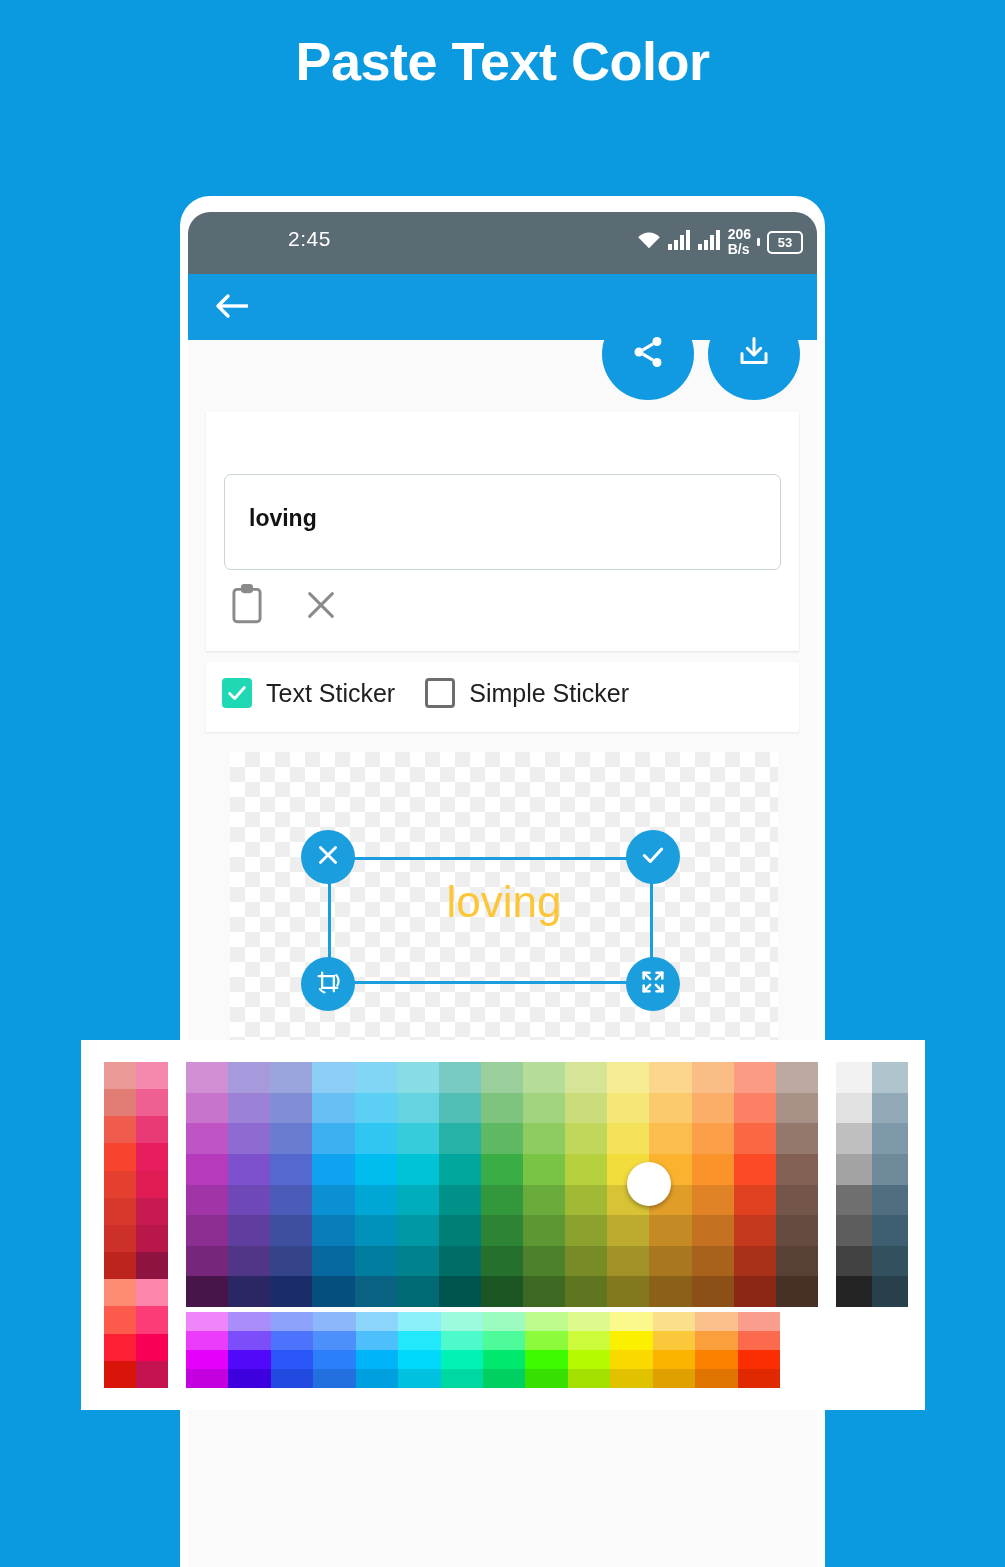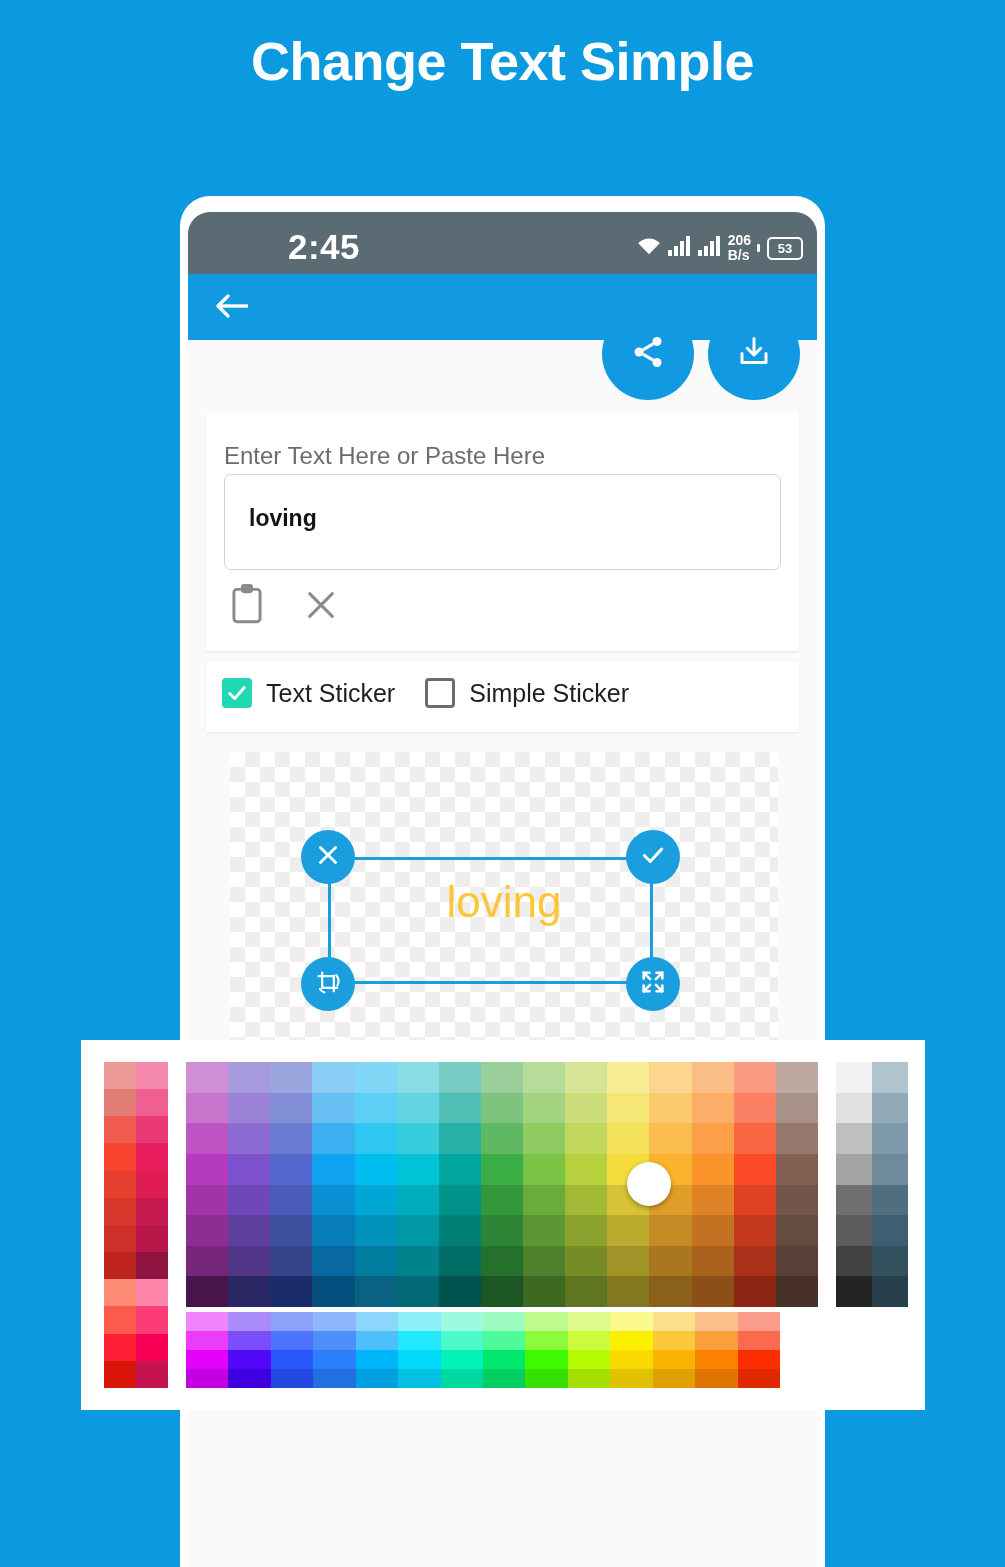--- a/index.html
+++ b/index.html
@@ -23,25 +23,25 @@
   .phone-inner{
     position:absolute;left:8px;top:16px;width:629px;height:1355px;
     background:#ffffff;border-radius:22px 22px 0 0;overflow:hidden;
   }
   
   .statusbar{
     position:absolute;left:0;top:0;width:629px;height:62px;
     background:#5a6b73;color:#fff;
   }
   .sb-time{
-    position:absolute;left:100px;top:15px;font-size:35px;font-weight:bold;
+    position:absolute;left:100px;top:15px;font-size:21px;font-weight:normal;
     letter-spacing:0.5px;
   }
   .sb-right{
-    position:absolute;right:14px;top:19px;display:flex;align-items:center;gap:6px;height:34px;
+    position:absolute;right:14px;top:13px;display:flex;align-items:center;gap:6px;height:34px;
   }
   .sb-icon{display:block;}
   .sb-rate{
     font-size:14px;line-height:15px;font-weight:bold;text-align:left;
   }
   .sb-batt{
     border:2px solid #fff;border-radius:5px;padding:0 3px 0 3px;height:19px;
     font-size:13px;font-weight:bold;line-height:19px;min-width:26px;text-align:center;
   }
   .sb-battcap{width:3px;height:8px;background:#fff;border-radius:1px;margin-right:1px;}
@@ -127,21 +127,21 @@
   .mainsB{left:105px;top:272px;width:594px;height:76px;}
   .grays{left:755px;top:22px;width:72px;height:245px;}
   .picker-dot{
     position:absolute;left:546px;top:122px;width:44px;height:44px;border-radius:50%;
     background:#ffffff;box-shadow:0 2px 5px rgba(0,0,0,0.35);z-index:3;
   }
 </style>
 </head>
 <body>
 
-<div class="promo-title">Change Text Simple</div>
+<div class="promo-title">Paste Text Color</div>
 
 <div class="phone">
  <div class="phone-inner">
 
   <div class="statusbar">
     <div class="sb-time">2:45</div>
     <div class="sb-right">
       <span class="sb-icon">
         <svg width="26" height="20" viewBox="0 0 26 20">
               <path d="M13 18.2 L2.2 7.2 a15 15 0 0 1 21.6 0 Z" fill="#fff"></path>
@@ -197,21 +197,20 @@
       <span>
         <svg width="36" height="36" viewBox="0 0 24 24" fill="none" stroke="#fff" stroke-width="2" stroke-linecap="round" stroke-linejoin="round">
           <path d="M12 3 v10"></path>
               <path d="M7.5 9.5 L12 14 L16.5 9.5"></path>
               <path d="M4 13 v6 h16 v-6"></path>
         </svg>
       </span>
     </div>
 
     <div class="card">
-      <div class="hint">Enter Text Here or Paste Here</div>
       <div class="textbox">
         <div class="textbox-val" placeholder="Enter Text Here or Paste Here">loving</div>
       </div>
       <div class="icon-row">
         <span class="ic-paste">
           <svg width="34" height="40" viewBox="0 0 22 26" fill="none" stroke="#8a8a8a" stroke-width="1.9">
             <rect x="2.5" y="3.5" width="17" height="21" rx="2"></rect>
             <rect x="8" y="1" width="6" height="4" rx="1.2" fill="#8a8a8a"></rect>
           </svg>
         </span>

